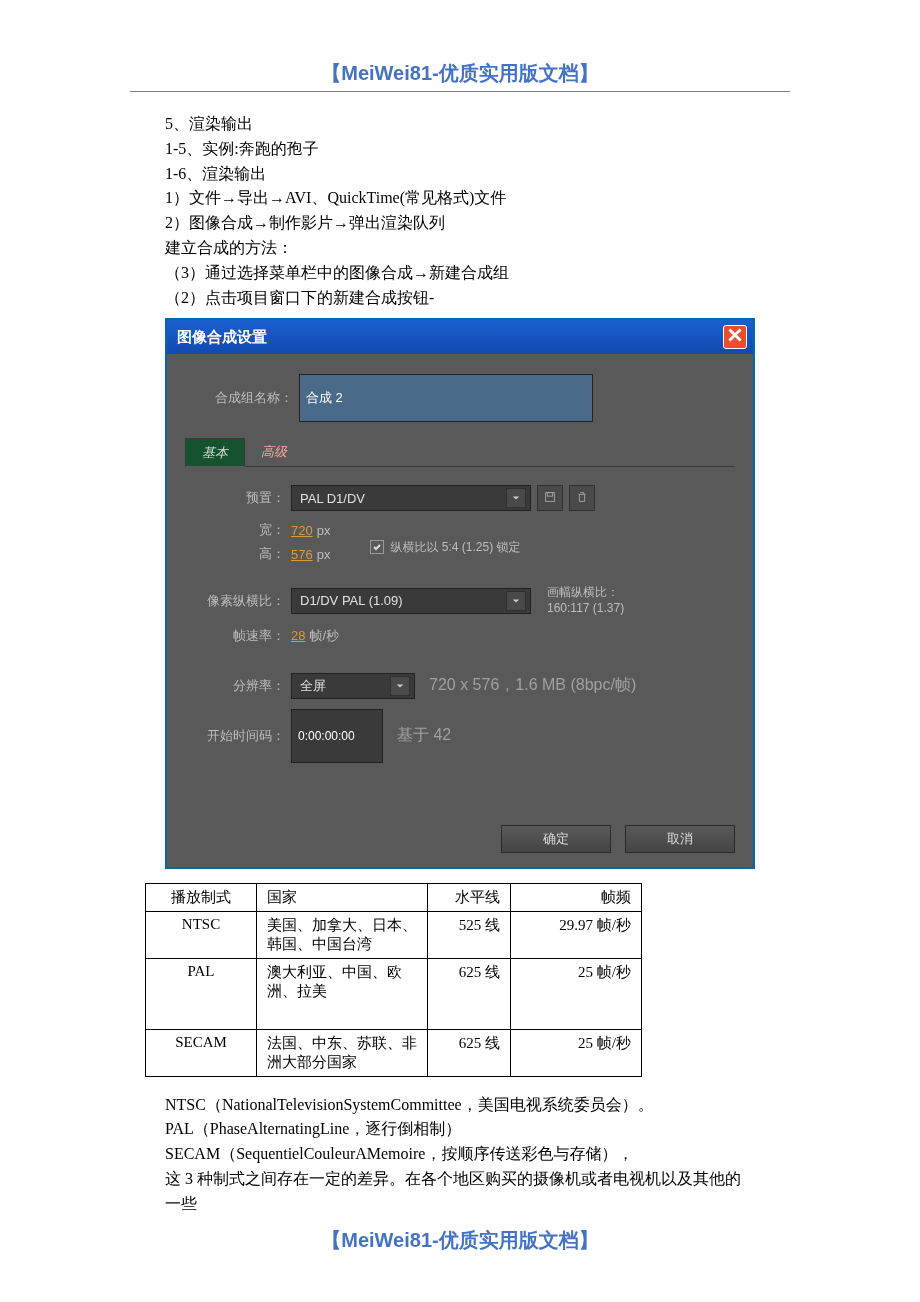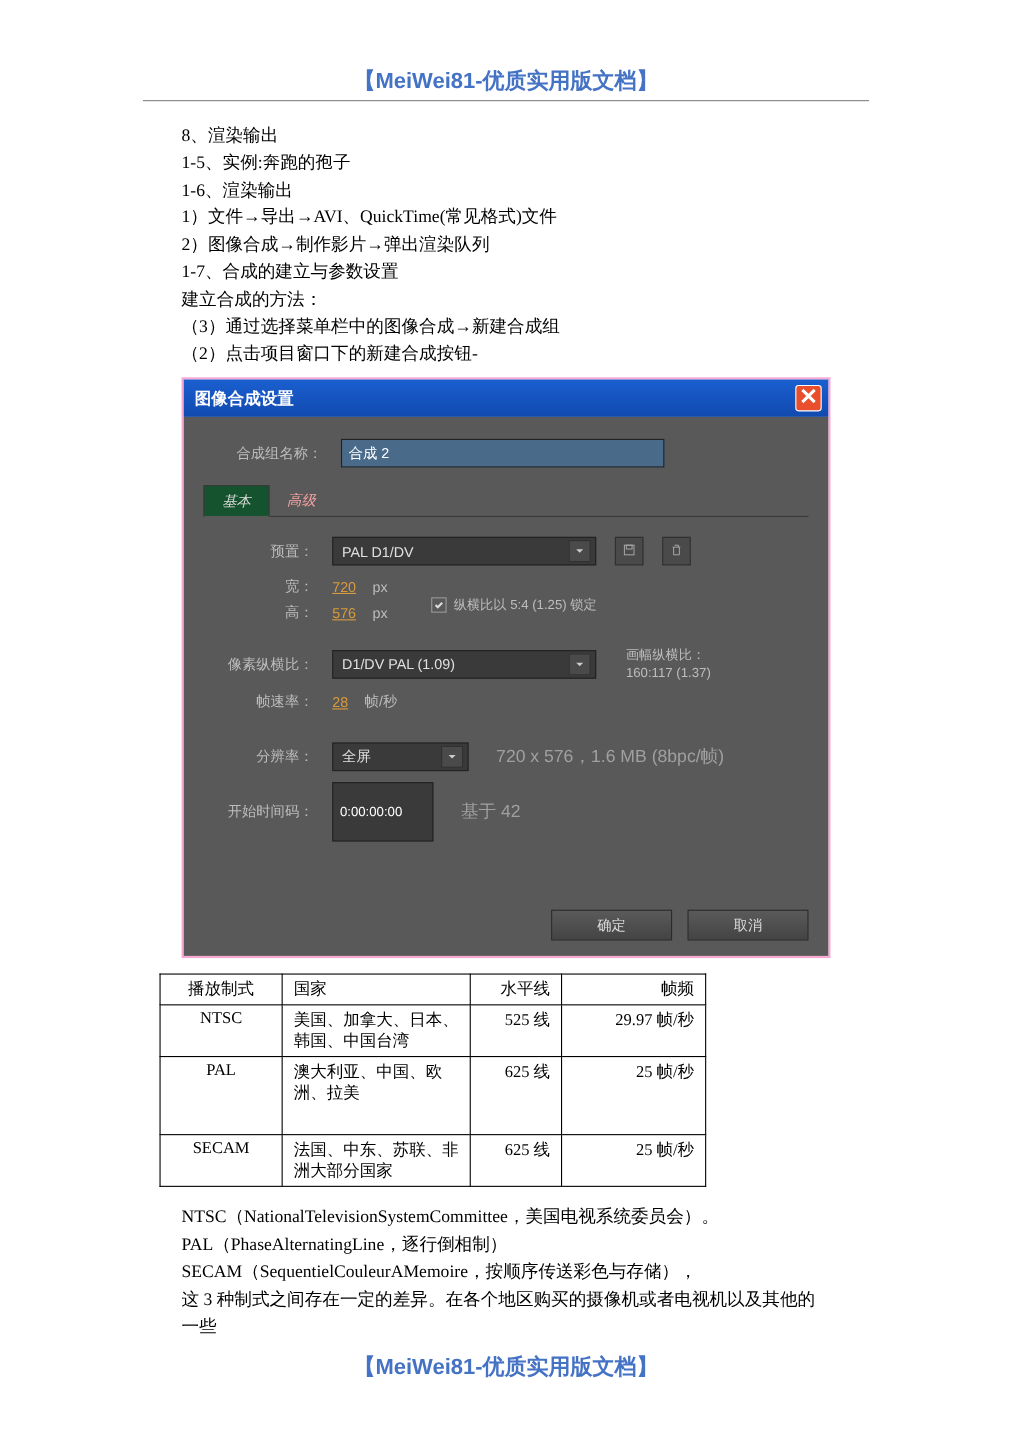--- a/index.html
+++ b/index.html
@@ -27,21 +27,21 @@
   }
   .doc-body {
     padding: 0 165px;
     font-size: 16px;
     line-height: 1.55;
     color: #000000;
   }
   .doc-body p { margin: 0; }
   .dialog {
     margin: 8px 0 14px 0;
-    border: 2px solid #f9a8d4;
+    border: 2px solid #0369a1;
   }
   .titlebar {
     background: linear-gradient(to bottom, #1a5fd0, #114aaf);
     display: flex;
     align-items: center;
     justify-content: space-between;
     padding: 4px 6px 4px 10px;
     height: 26px;
   }
   .titlebar-text {
@@ -64,35 +64,34 @@
     background: #595959;
     padding: 20px 18px 14px 18px;
     font-family: "Microsoft YaHei", sans-serif;
     color: #cfcfcf;
     font-size: 13px;
   }
   .row {
     display: flex;
     align-items: center;
     margin-bottom: 10px;
-    gap: 11px;
   }
   .label {
     width: 100px;
     text-align: right;
     color: #bdbdbd;
     font-size: 13px;
     margin-right: 6px;
   }
   .text-input {
     background: #3a3a3a;
     border: 1px solid #222222;
     color: #ffffff;
     font-size: 13px;
-    padding: 3px 6px;
+    padding: 14px 6px;
     height: 18px;
     box-sizing: content-box;
   }
   .text-input.wide { width: 280px; }
   .text-input.sel { background: #4a6a8a; }
   .tabs {
     display: flex;
     border-bottom: 1px solid #3a3a3a;
     margin: 14px 0 18px 0;
   }
@@ -222,26 +221,25 @@
   }
 </style>
 </head>
 <body>
 
 <div class="page">
   <div class="doc-header">【MeiWei81-优质实用版文档】</div>
   <div class="hr-line"></div>
 
   <div class="doc-body">
-    <p>8、渲染输出</p>
+    <p>5、渲染输出</p>
     <p>1-5、实例:奔跑的孢子</p>
     <p>1-6、渲染输出</p>
     <p>1）文件→导出→AVI、QuickTime(常见格式)文件</p>
     <p>2）图像合成→制作影片→弹出渲染队列</p>
-    <p>1-7、合成的建立与参数设置</p>
     <p>建立合成的方法：</p>
     <p>（3）通过选择菜单栏中的图像合成→新建合成组</p>
     <p>（2）点击项目窗口下的新建合成按钮-</p>
   </div>
 
   <div style="padding:0 165px;">
     <div class="dialog">
       <div class="titlebar">
         <span class="titlebar-text">图像合成设置</span>
         <div class="close-btn">

